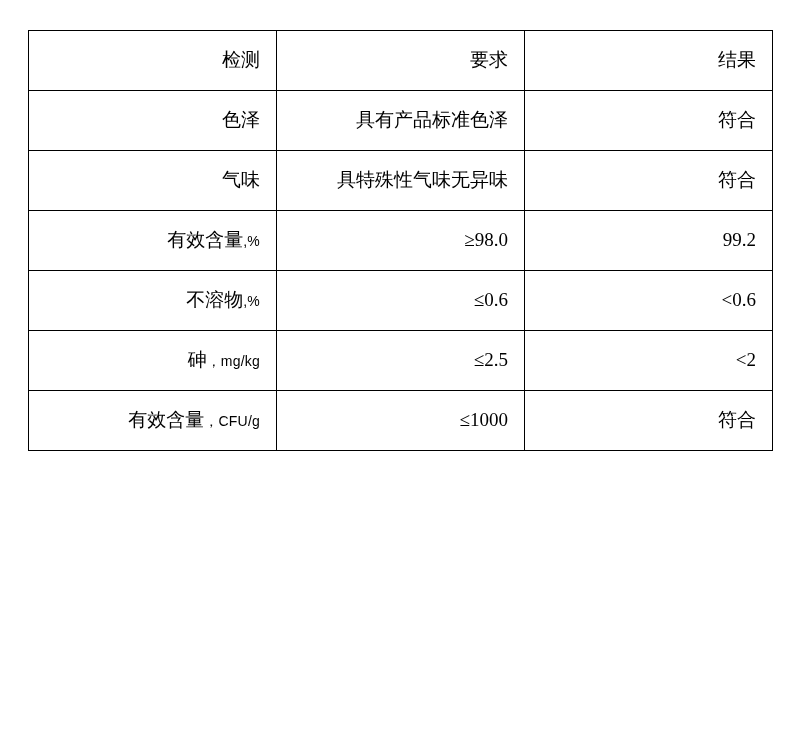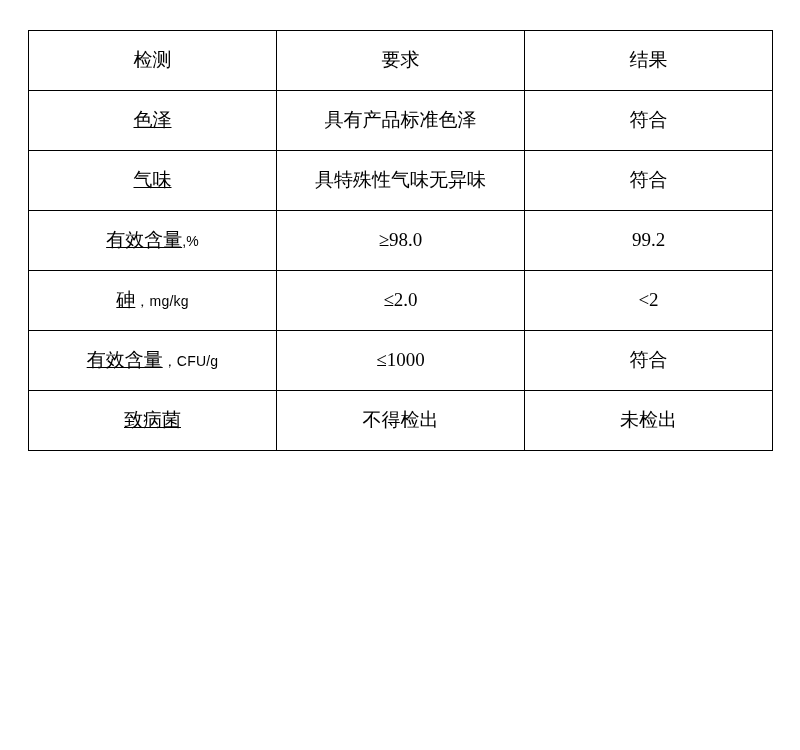--- a/index.html
+++ b/index.html
@@ -23,35 +23,34 @@
   .spec-table {
     position: absolute;
     left: 28px;
     top: 30px;
     width: 744px;
     border-collapse: collapse;
     table-layout: fixed;
   }
   .spec-table td {
     border: 1.5px solid #000000;
-    text-align: center;
+    text-align: right;
     vertical-align: middle;
     height: 55px;
     font-size: 19px;
     line-height: 1.2;
-    padding: 2px 4px;
+    padding: 2px 16px;
     font-family: "Liberation Serif", "DejaVu Serif", serif;
   }
   .col-a { width: 248px; }
   .col-b { width: 248px; }
   .col-c { width: 248px; }
 
   .cell-text {
     display: inline;
-    text-decoration: underline;
   }
   .unit {
     font-size: 14px;
     font-family: "Liberation Sans", sans-serif;
     letter-spacing: 0.2px;
   }
 </style>
 </head>
 <body>
 
@@ -82,36 +81,36 @@
         <td>符合</td>
       </tr>
 
       <tr>
         <td><span class="cell-text">有效含量</span><span class="unit">,%</span></td>
         <td>≥98.0</td>
         <td>99.2</td>
       </tr>
 
 
+      <tr>
+        <td><span class="cell-text">不溶物</span><span class="unit">,%</span></td>
+        <td>≤0.6</td>
+        <td>&lt;0.6</td>
+      </tr>
 
       <tr>
         <td><span class="cell-text">砷</span><span class="unit">，mg/kg</span></td>
-        <td>≤2.0</td>
+        <td>≤2.5</td>
         <td>&lt;2</td>
       </tr>
 
 
 
       <tr>
         <td><span class="cell-text">有效含量</span><span class="unit">，CFU/g</span></td>
         <td>≤1000</td>
         <td>符合</td>
       </tr>
 
-      <tr>
-        <td><span class="cell-text">致病菌</span><span class="unit"></span></td>
-        <td>不得检出</td>
-        <td>未检出</td>
-      </tr>
 
     </tbody>
   </table>
 </div>
 
 </body></html>

